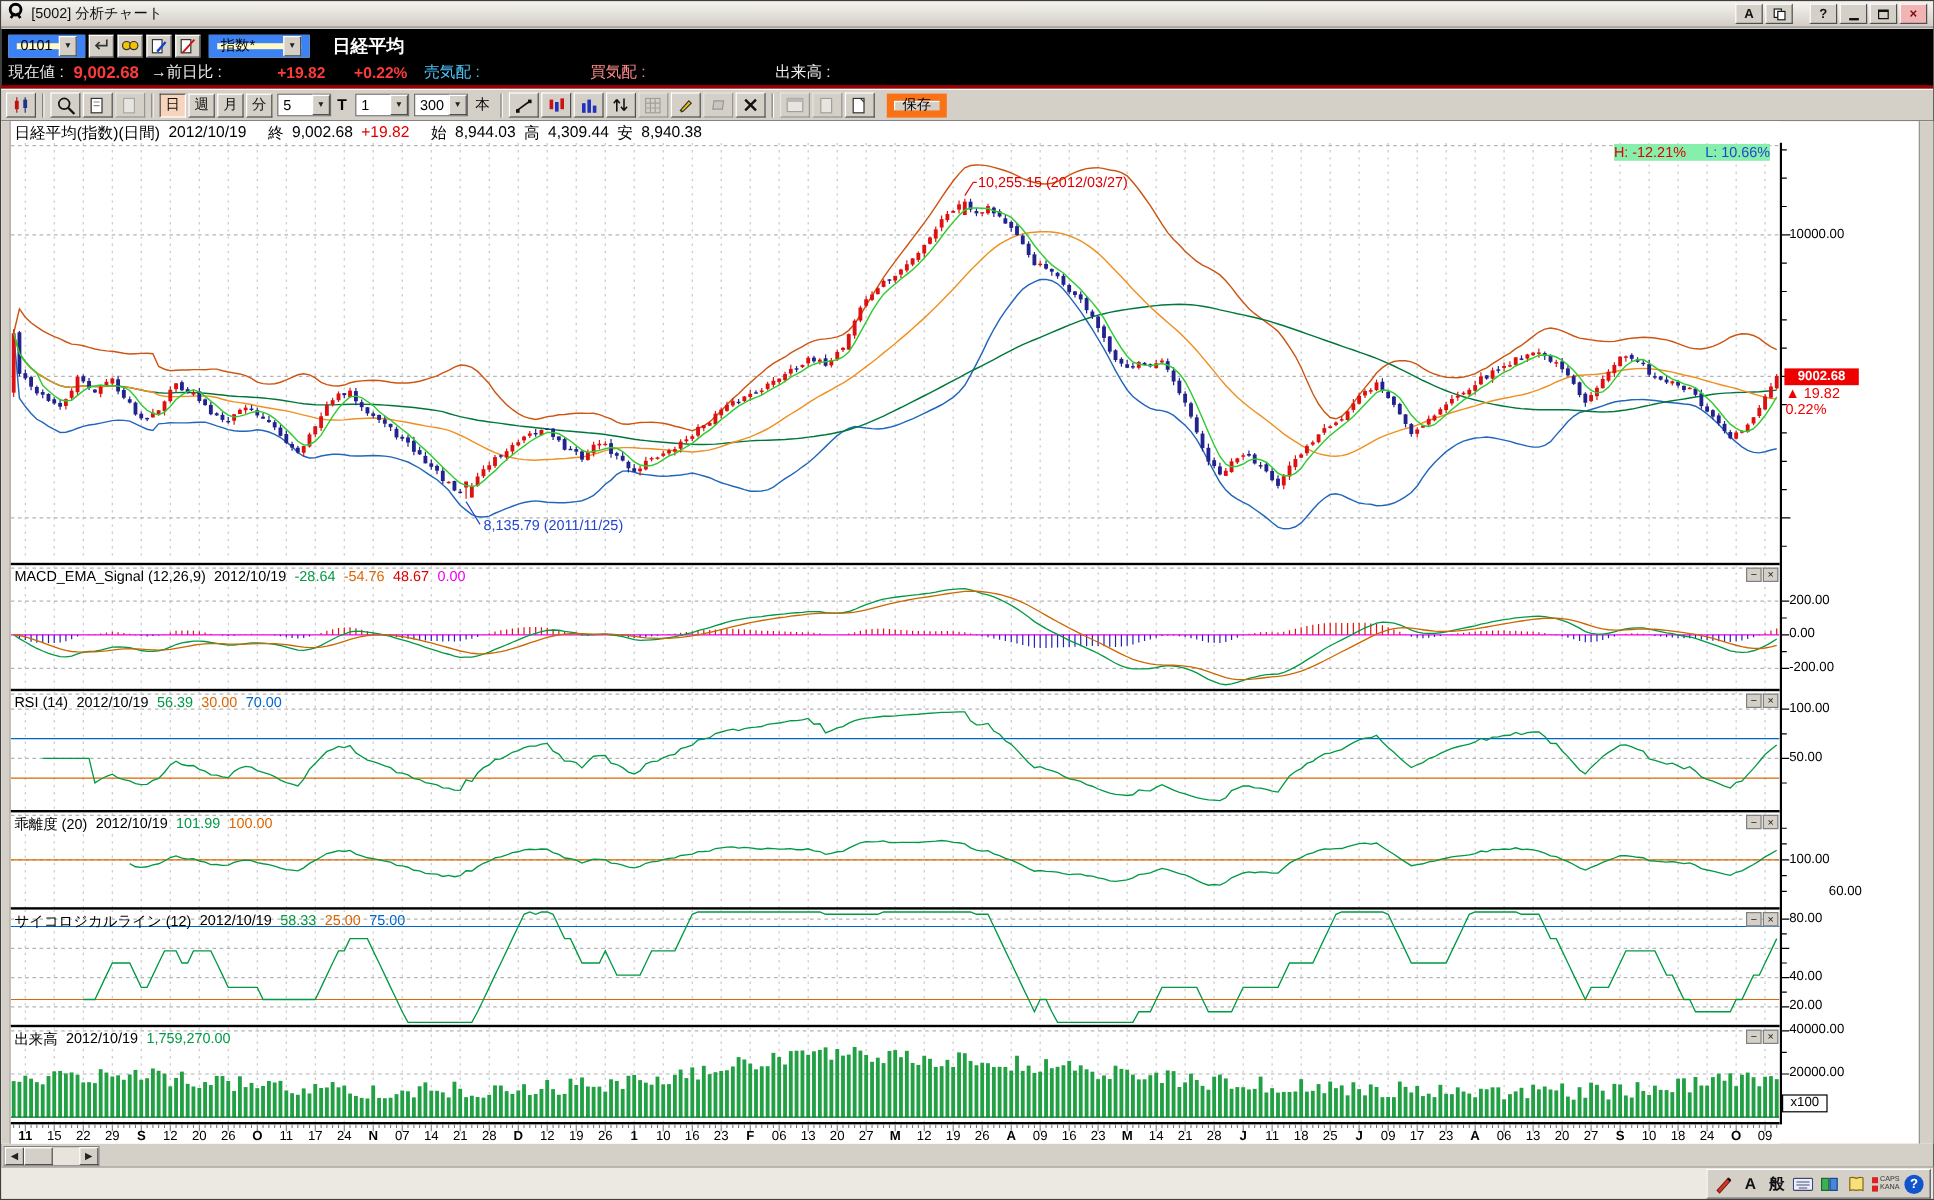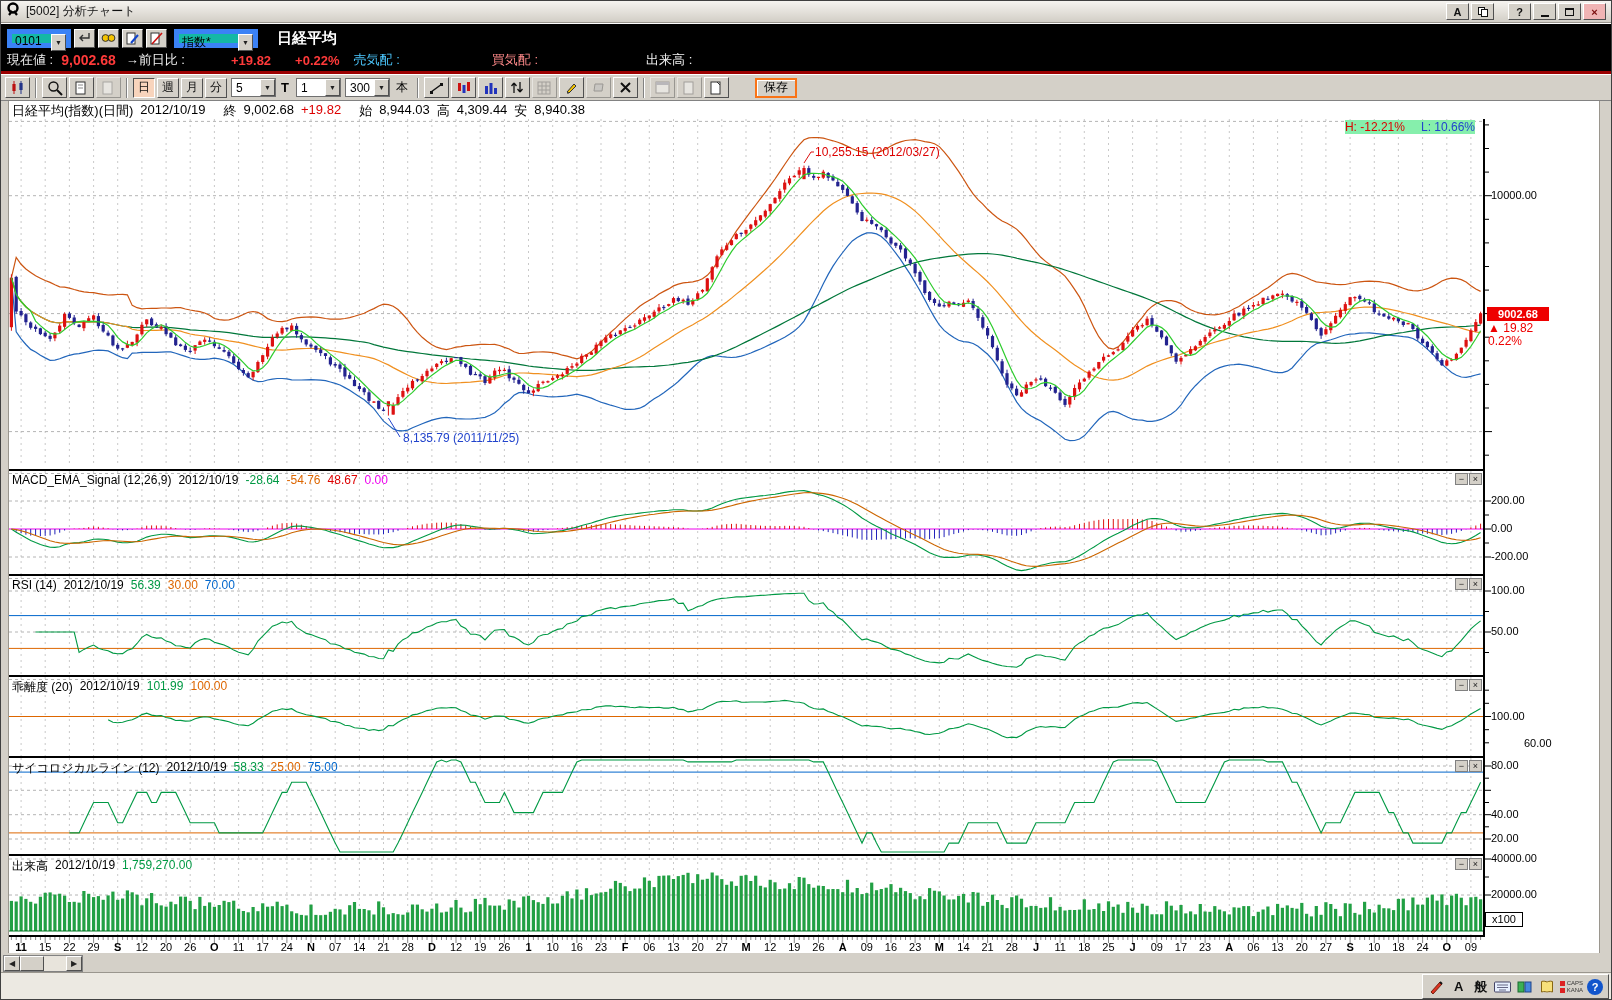--- a/index.html
+++ b/index.html
@@ -14,42 +14,42 @@
 .gapw{width:10px}
 .minglyph{width:8px;height:2px;background:#111;margin-top:8px}
 .restg{width:9px;height:8px;border:1px solid #111;border-top-width:2px;background:#d4d0c8}
 .copyg{position:relative;width:10px;height:10px}
 .copyg i{position:absolute;width:7px;height:8px;border:1px solid #111;background:#fff;display:block}
 .copyg i:first-child{left:0;top:0}.copyg i:last-child{left:3px;top:2px}
 
 .quotebar{position:absolute;left:0;top:22px;width:1610px;height:51px;background:#000;border-top:1px solid #fff}
 .redline{position:absolute;left:0;bottom:0;width:100%;height:3px;background:#9c0000}
 .qrow1{position:absolute;left:6px;top:4px;height:20px;display:flex;align-items:center;gap:3px}
-.codebox,.typebox{height:19px;background:#14b8a6;border:5px solid #3b82f6;display:flex;align-items:flex-start;font-size:12px;color:#000}
+.codebox,.typebox{height:19px;background:#fef9c3;border:7px solid #3b82f6;display:flex;align-items:center;font-size:12px;color:#000}
 .codebox{width:64px}.typebox{width:84px;margin-left:4px}
 .ct{flex:1;padding-left:3px;white-space:nowrap}
 .dd{width:15px;height:17px;background:#d4d0c8;border:1px solid;border-color:#fff #505050 #505050 #fff;font-size:7px;display:flex;align-items:center;justify-content:center;color:#222}
 .qbtn{width:21px;height:19px;background:#d4d0c8;border:1px solid;border-color:#fff #505050 #505050 #fff;display:flex;align-items:center;justify-content:center}
 .instrument{color:#fff;font-size:15px;font-weight:bold;margin-left:16px}
 .qrow2{position:absolute;left:6px;top:27px;height:18px;display:flex;align-items:center;font-size:13px;white-space:nowrap}
 .lab{color:#f0f0f0}
 .cyan{color:#4cc8ff}.pink{color:#ff8a8a}
 .rv{color:#ff3a3a;font-weight:bold}
 
 .toolbar{position:absolute;left:0;top:73px;width:1610px;height:27px;background:#d4d0c8;border-top:1px solid #fff;border-bottom:1px solid #828282;display:flex;align-items:center;gap:2px;padding:0 4px}
 .ti{width:25px;height:21px;background:#d4d0c8;border:1px solid;border-color:#fff #505050 #505050 #fff;display:flex;align-items:center;justify-content:center}
 .ti.dis{opacity:.45}
 .sep{width:0;height:20px;border-left:1px solid #828282;border-right:1px solid #fff;margin:0 3px}
 .pbtn{width:22px;height:20px;font-size:12px;background:#d4d0c8;border:1px solid;border-color:#fff #505050 #505050 #fff;display:flex;align-items:center;justify-content:center;color:#111}
 .pbtn.active{background:#f8d4bc;border-color:#505050 #fff #fff #505050}
 .tsel{height:19px;background:#fff;border:1px solid #707070;display:flex;align-items:center;font-size:12px;margin-left:2px}
 .tsel .val{padding:0 4px;min-width:28px;color:#000}
 .tlab{font-size:13px;font-weight:bold;margin:0 3px}
 .ulab{font-size:12px;margin:0 4px}
-.savebtn{height:20px;padding:0 7px;font-size:12px;background:#d4d0c8;border:2px solid #f97316;box-shadow:inset 1px 1px 0 #fff;margin-left:24px;display:flex;align-items:center}
+.savebtn{height:20px;padding:0 7px;font-size:12px;background:#d4d0c8;border:6px solid #f97316;box-shadow:inset 1px 1px 0 #fff;margin-left:8px;display:flex;align-items:center}
 
 .chartwin{position:absolute;left:0;top:100px;width:1612px;height:852px;background:#fff}
 .leftframe{position:absolute;left:0;top:100px;width:8px;height:852px;background:#d4d0c8;border-right:1px solid #9a968e}
 .rightframe{position:absolute;left:1598px;top:100px;width:14px;height:852px;background:#d4d0c8;border-left:1px solid #9a968e}
 .chartarea{position:absolute;left:8px;top:100px;width:1474px;height:852px;background:#fff}
 .infoline{position:absolute;left:3px;top:1px;height:16px;font-size:13px;color:#000;display:flex;gap:7px;white-space:nowrap;z-index:5}
 .red{color:#dd0000}.blue{color:#2244cc}
 .hl{position:absolute;top:19px;right:8px;font-size:12px;display:flex;gap:16px;z-index:5;background:#86efac}
 .plot{position:absolute;left:0;top:18px;width:1474px;height:348px}
 .subpanel{position:absolute;left:0;width:1474px;background:#fff;border-top:2px solid #000}

